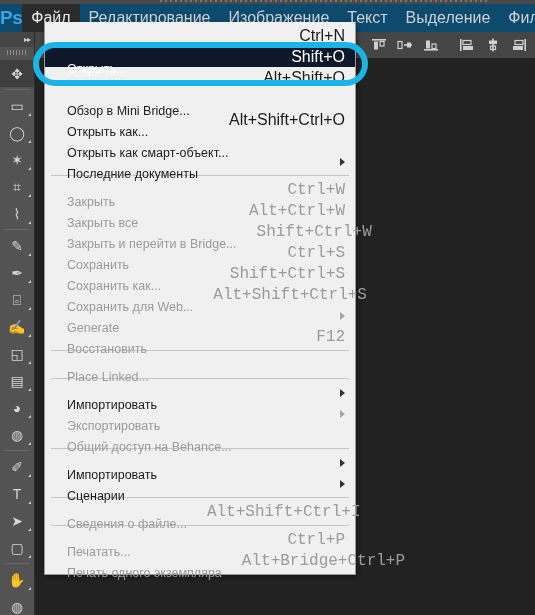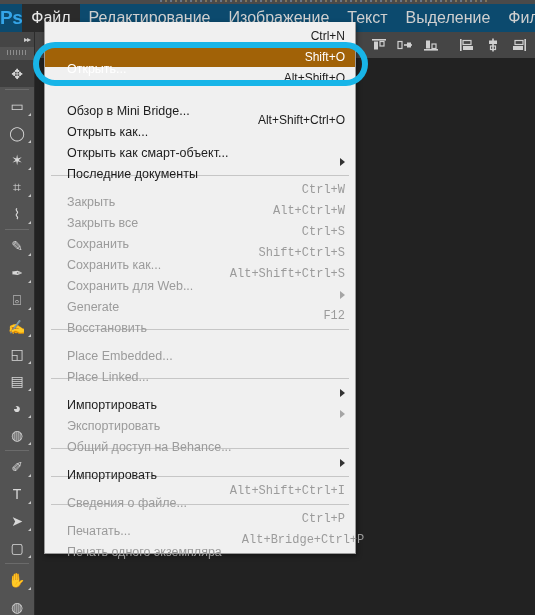--- a/index.html
+++ b/index.html
@@ -177,28 +177,28 @@
     height: 21px;
     display: flex;
     align-items: center;
     padding: 0 10px 0 22px;
     font-size: 12.5px;
     color: #1c1c1c;
     white-space: nowrap;
   }
   .mrow.disabled { color: #9b9b9b; }
   .mrow.hl {
-    background: #a16207;
+    background: #0f172a;
     color: #ffffff;
     justify-content: space-between;
   }
   .mrow .label { flex: 0 0 auto; margin-top: 25px; }
   .mrow .accel {
     margin-left: auto;
-    font-size: 12px;
+    font-size: 16px;
     color: inherit;
     padding-left: 20px;
   }
   .mrow.disabled .accel { color: #9b9b9b; font-family: Liberation Mono, monospace; }
   .mrow .arrow {
     margin-left: auto;
     width: 0; height: 0;
     border-top: 4px solid transparent;
     border-bottom: 4px solid transparent;
     border-left: 5px solid #333;
@@ -410,20 +410,24 @@
       <div class="msep"></div>
       <div class="mrow disabled">
         <span class="label">Закрыть</span>
         <span class="accel">Ctrl+W</span>
       </div>
       <div class="mrow disabled">
         <span class="label">Закрыть все</span>
         <span class="accel">Alt+Ctrl+W</span>
       </div>
       <div class="mrow disabled">
+        <span class="label">Закрыть и перейти в Bridge...</span>
+        <span class="accel">Shift+Ctrl+W</span>
+      </div>
+      <div class="mrow disabled">
         <span class="label">Сохранить</span>
         <span class="accel">Ctrl+S</span>
       </div>
       <div class="mrow disabled">
         <span class="label">Сохранить как...</span>
         <span class="accel">Shift+Ctrl+S</span>
       </div>
       <div class="mrow disabled">
         <span class="label">Сохранить для Web...</span>
         <span class="accel">Alt+Shift+Ctrl+S</span>
@@ -431,40 +435,41 @@
       <div class="mrow disabled">
         <span class="label">Generate</span>
         <span class="arrow"></span>
       </div>
       <div class="mrow disabled">
         <span class="label">Восстановить</span>
         <span class="accel">F12</span>
       </div>
       <div class="msep"></div>
       <div class="mrow disabled">
-        <span class="label">Place Embedded...</span>
-      </div>
-      <div class="mrow disabled">
         <span class="label">Place Linked...</span>
       </div>
       <div class="msep"></div>
       <div class="mrow">
         <span class="label">Импортировать</span>
         <span class="arrow"></span>
       </div>
       <div class="mrow disabled">
         <span class="label">Экспортировать</span>
         <span class="arrow"></span>
       </div>
       <div class="mrow disabled">
         <span class="label">Общий доступ на Behance...</span>
       </div>
       <div class="msep"></div>
       <div class="mrow">
         <span class="label">Импортировать</span>
+        <span class="arrow"></span>
+      </div>
+      <div class="mrow">
+        <span class="label">Сценарии</span>
         <span class="arrow"></span>
       </div>
       <div class="msep"></div>
       <div class="mrow disabled">
         <span class="label">Сведения о файле...</span>
         <span class="accel">Alt+Shift+Ctrl+I</span>
       </div>
       <div class="msep"></div>
       <div class="mrow disabled">
         <span class="label">Печатать...</span>

